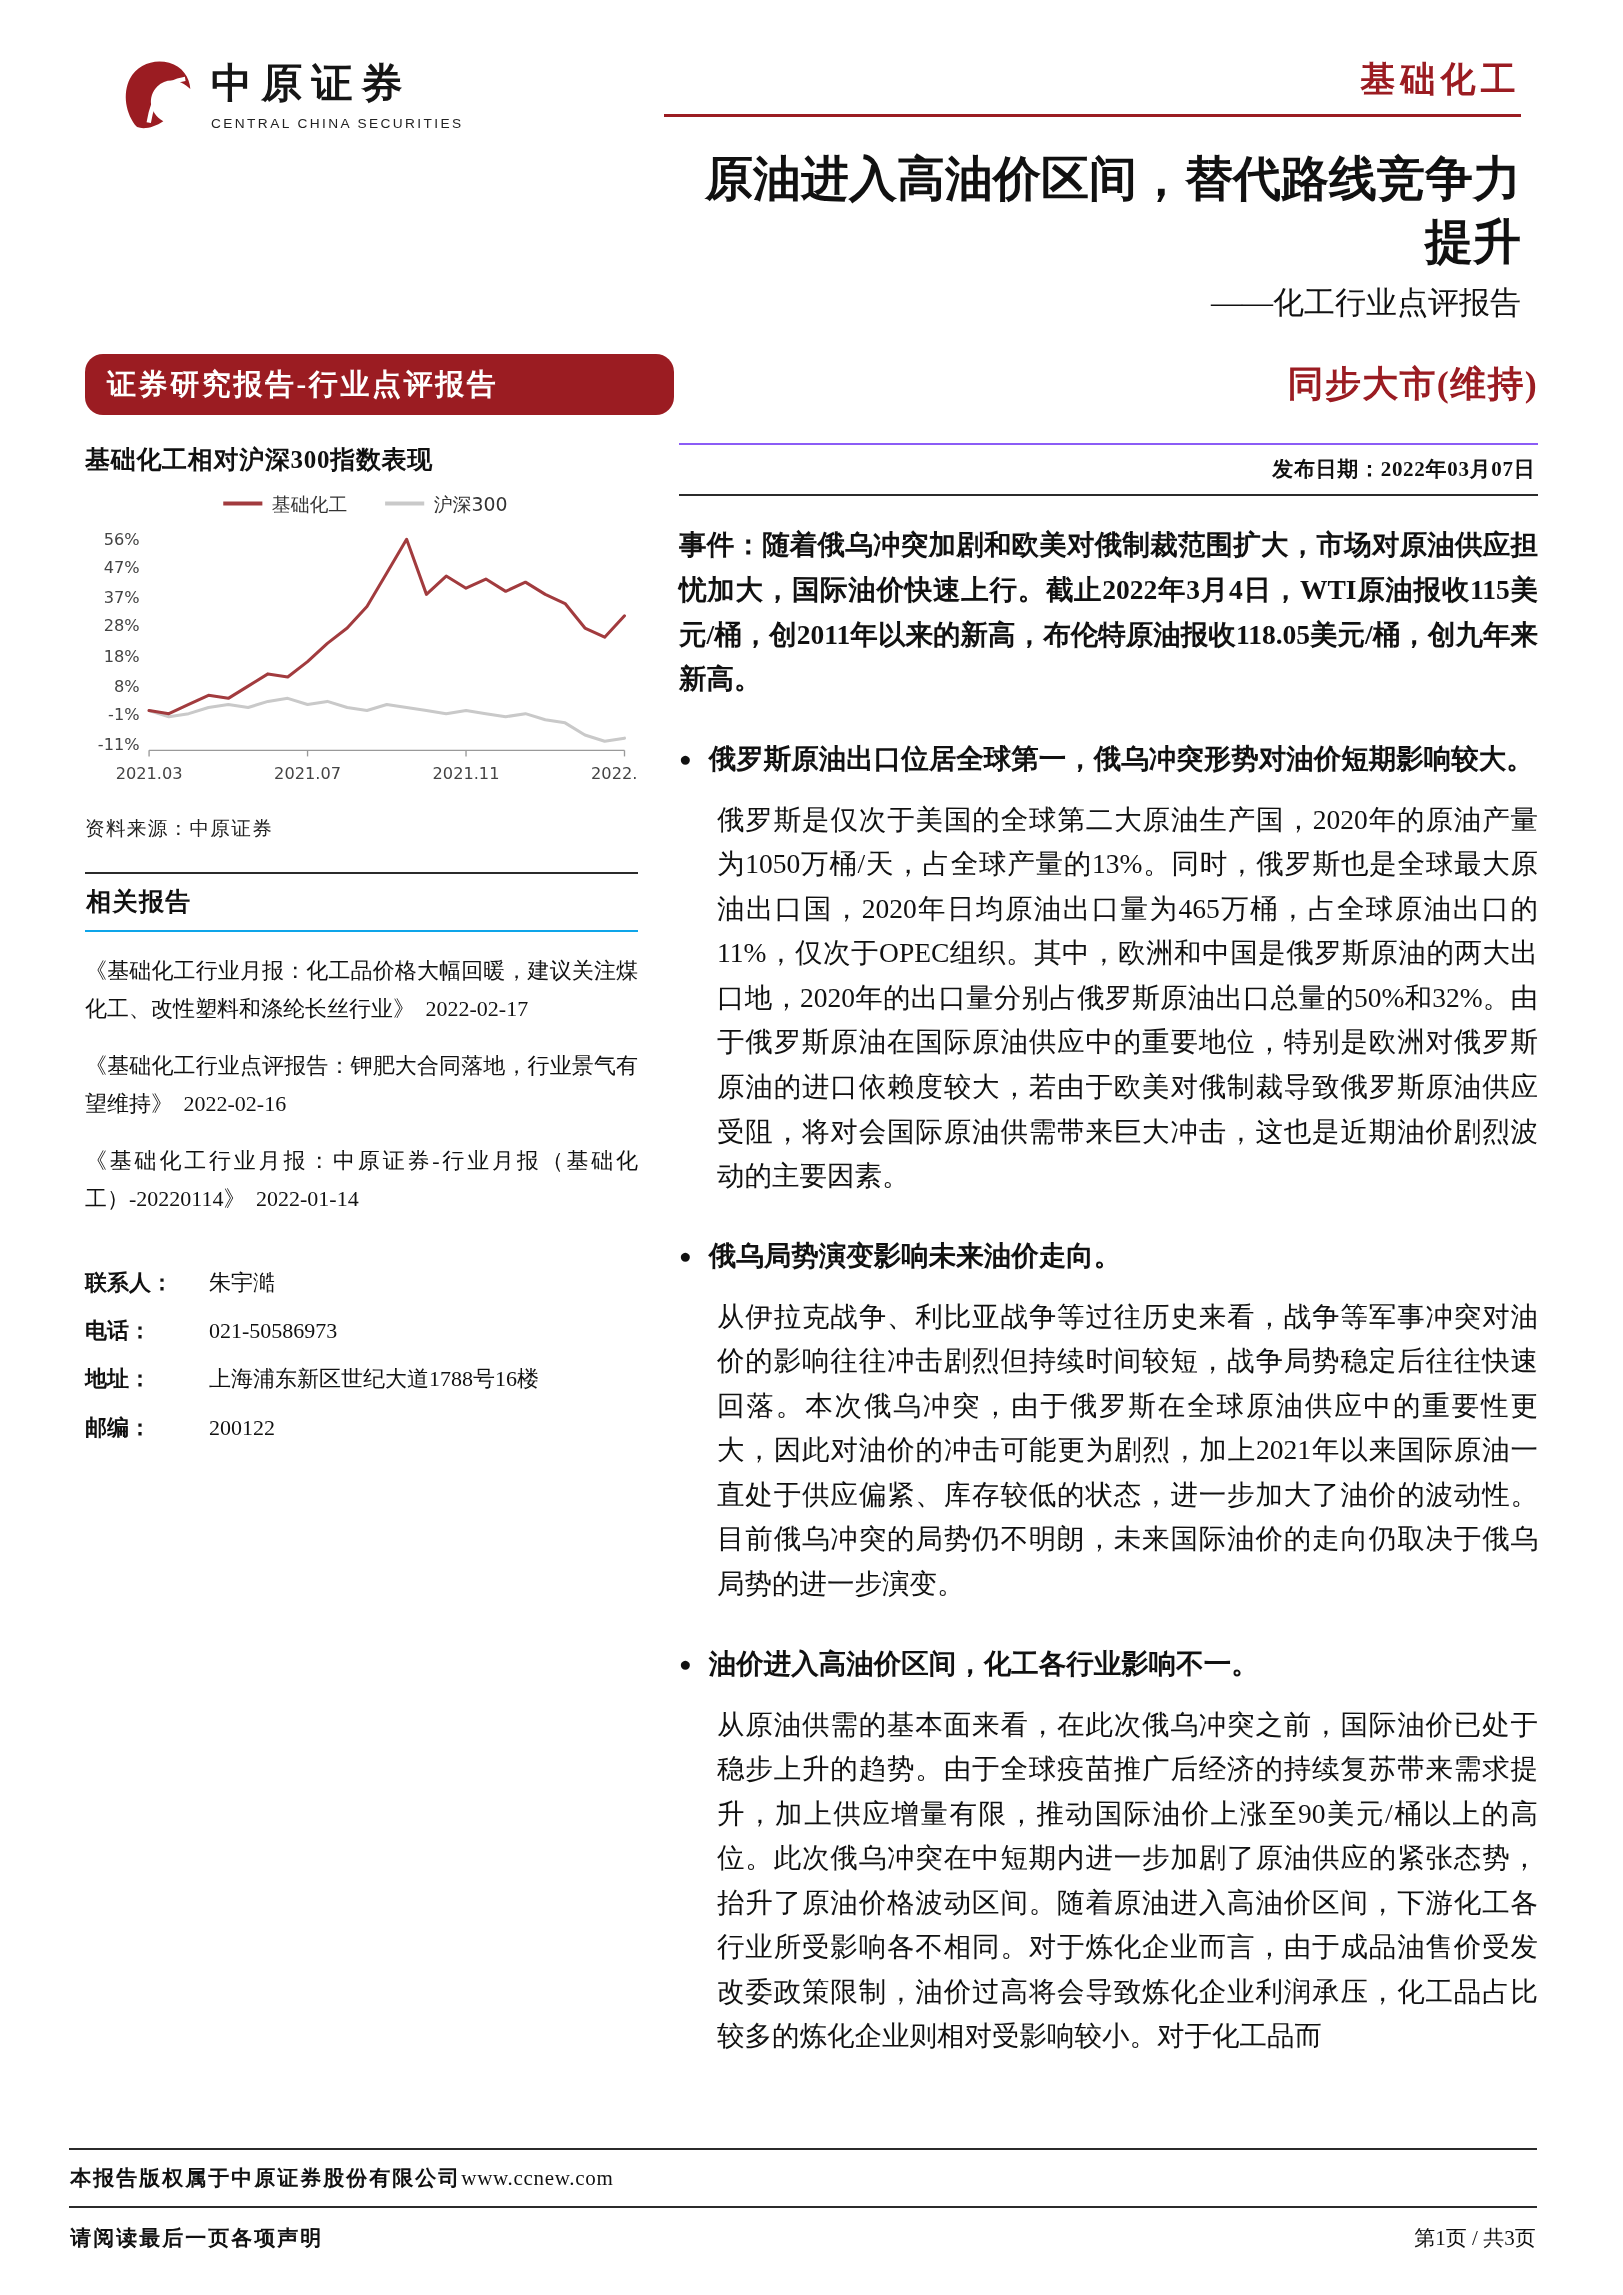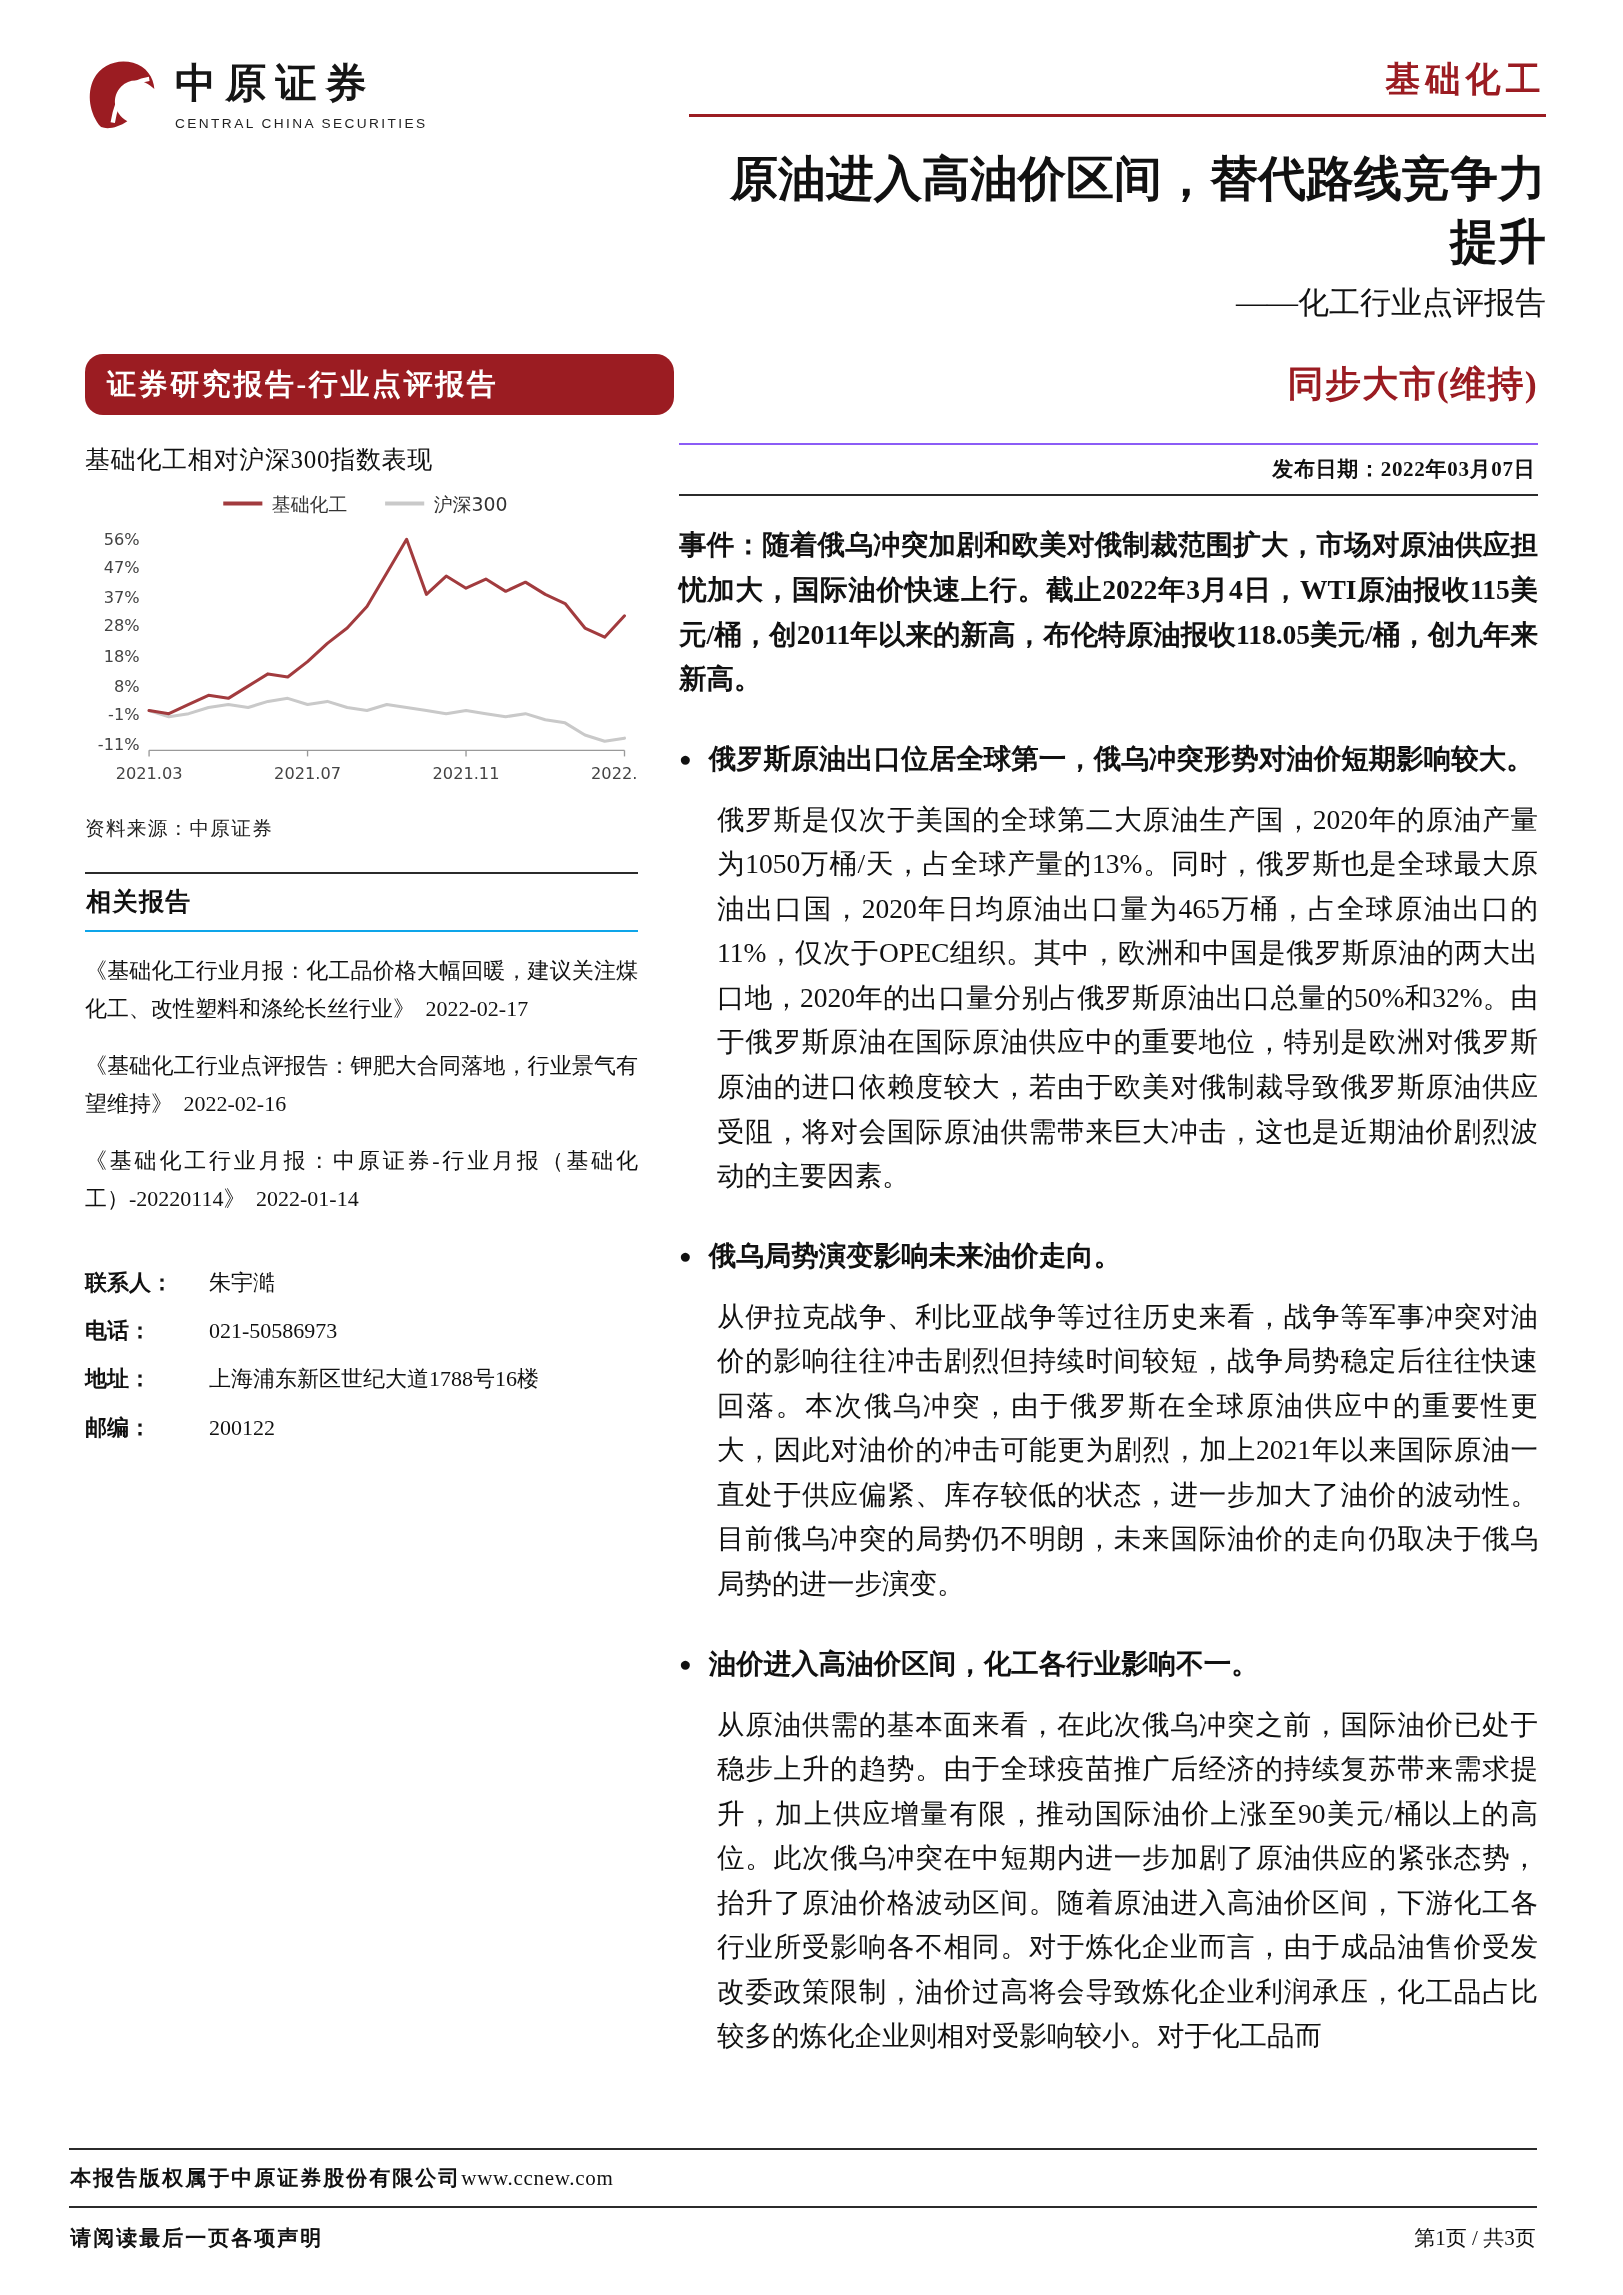--- a/index.html
+++ b/index.html
@@ -4,21 +4,21 @@
 <style>
   :root { --red:#9B1C22; }
   * { margin:0; padding:0; box-sizing:border-box; }
   html,body { background:#888; }
   .page {
     position:relative; width:1623px; height:2295px; background:#fff;
     overflow:hidden; margin:0 auto; color:#111;
     font-family:"Liberation Serif","DejaVu Serif",serif;
   }
   
-  .header { display:flex; justify-content:space-between; padding:56px 77px 0 85px; }
+  .header { display:flex; justify-content:space-between; padding:56px 102px 0 85px;margin-left:36px; }
   .logo-row { display:flex; align-items:center; gap:17px; }
   .logo-mark svg { width:73px; height:73px; display:block; }
   .logo-cn { font-size:41px; font-weight:bold; letter-spacing:9.2px; color:#161616; }
   .logo-en { font-size:13.7px; letter-spacing:2.4px; color:#222; margin-top:5.2px; font-family:"Liberation Sans",sans-serif; }
   .analyst { margin-top:19.6px; font-size:21px; line-height:1.8; }
   .analyst .lbl { font-weight:bold; }
   .header-right { width:857px; }
   .sector { font-size:35px; font-weight:bold; color:var(--red); text-align:right;
             letter-spacing:5.2px; padding-bottom:10.5px; border-bottom:3.9px solid var(--red); }
   .title { margin-top:30px; font-size:48px; font-weight:bold; line-height:1.32; text-align:right; }
@@ -26,21 +26,21 @@
   
   .banner { margin:30px 85px 0; display:flex; align-items:center; justify-content:space-between; }
   .banner-left { background:var(--red); color:#fff; font-size:29px; font-weight:bold;
                  padding:10.5px 22px; width:589px; letter-spacing:2.6px;border-radius:18px; }
   .banner-right { font-size:36px; font-weight:bold; color:var(--red); letter-spacing:1.3px; }
   
   .content { display:flex; gap:41px; padding:27.5px 85px 0; align-items:flex-start; }
   .col-left { width:553px; flex:none; }
   .col-right { flex:1; min-width:0; }
   
-  .chart-title { font-size:25px; font-weight:normal; letter-spacing:0.7px; }
+  .chart-title { font-size:25px; font-weight:bold; letter-spacing:0.7px; }
   .chart-box { margin-top:10.5px; }
   .chart-box svg text { font-family:"DejaVu Sans","Liberation Sans",sans-serif; }
   .source { margin-top:3.9px; font-size:19.6px; color:#222; letter-spacing:1.3px; }
   .related-heading { margin-top:30px; font-size:25px; font-weight:bold; letter-spacing:1.3px;
                      padding:11.8px 1.3px; border-top:2px solid #2b2b2b; border-bottom:2px solid #0ea5e9; }
   .reports p { font-size:22px; line-height:1.72; margin:19.6px 0; text-align:justify; }
   .report-date { margin-left:10.5px; white-space:nowrap; }
   .contact { margin-top:47px; font-size:22px; }
   .contact-row { display:flex; margin:13px 0; line-height:1.6; }
   .contact-label { font-weight:bold; width:124px; flex:none; }

